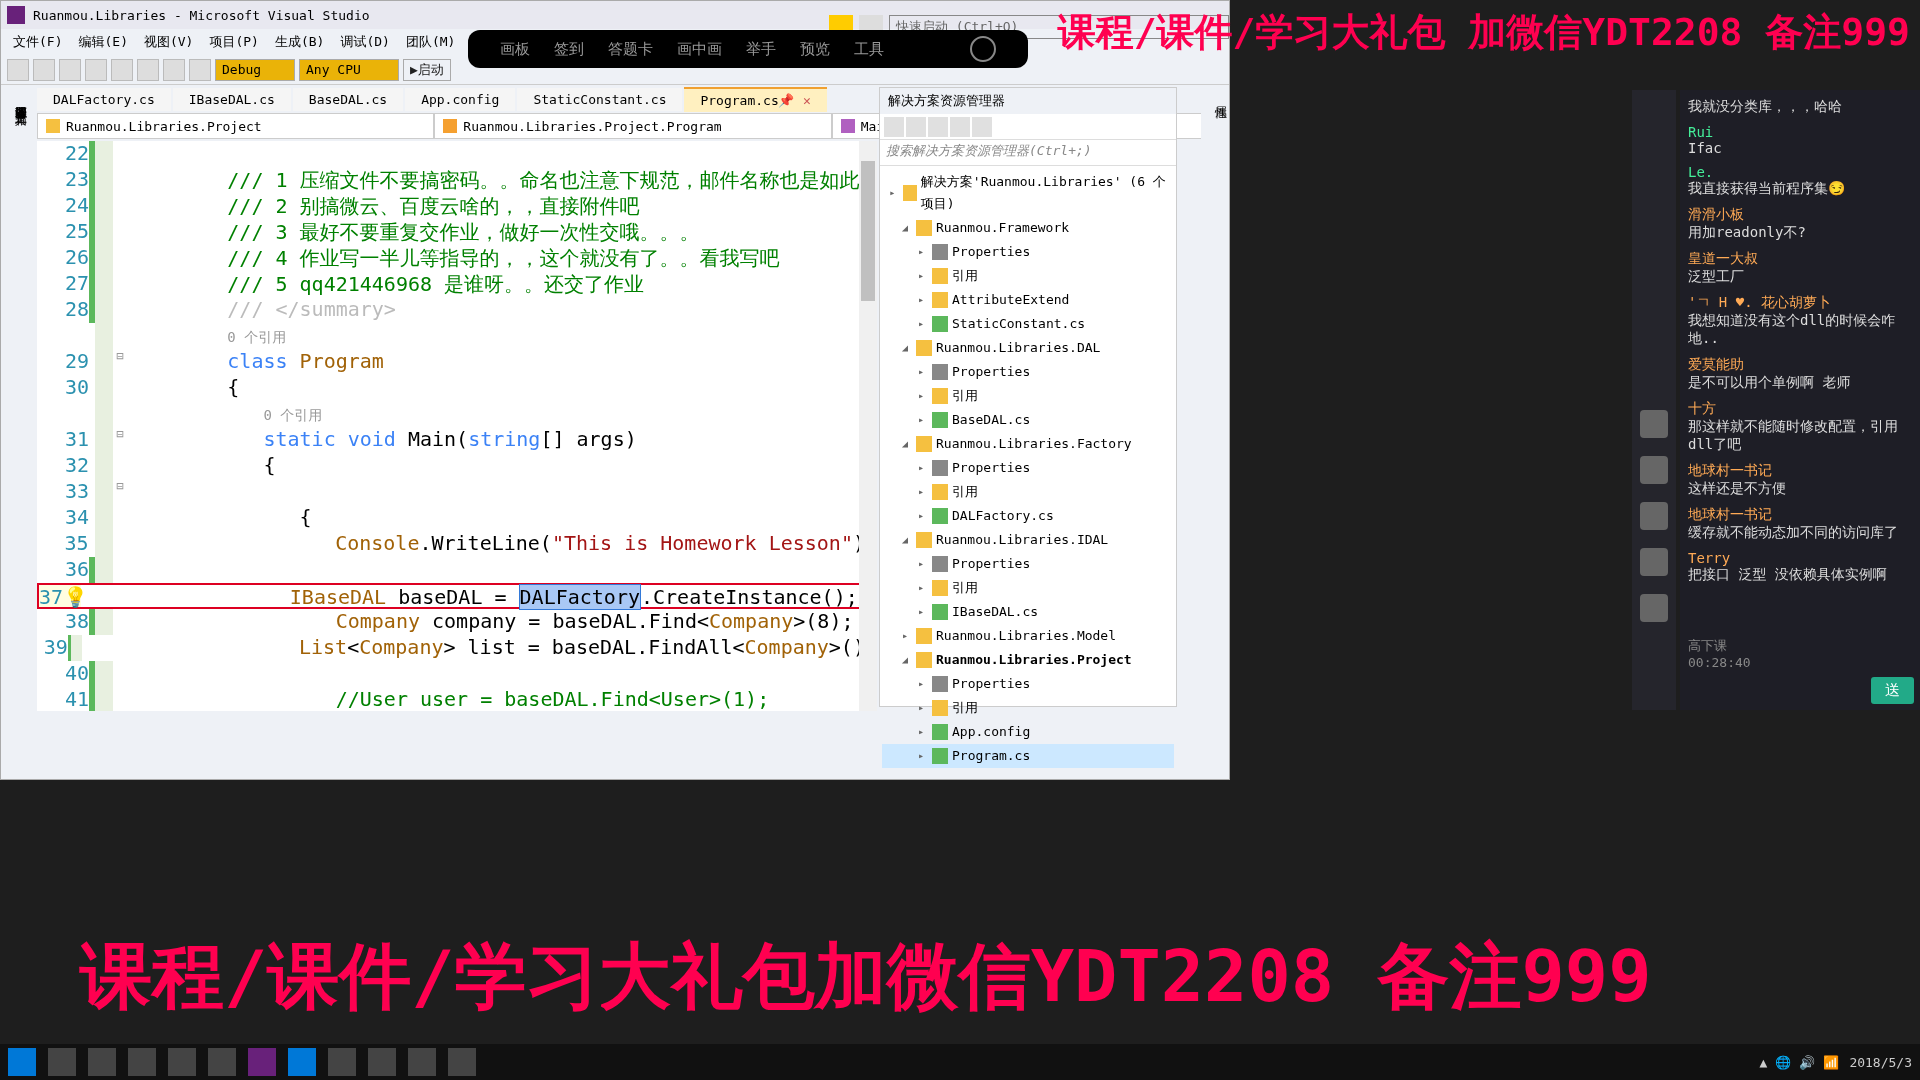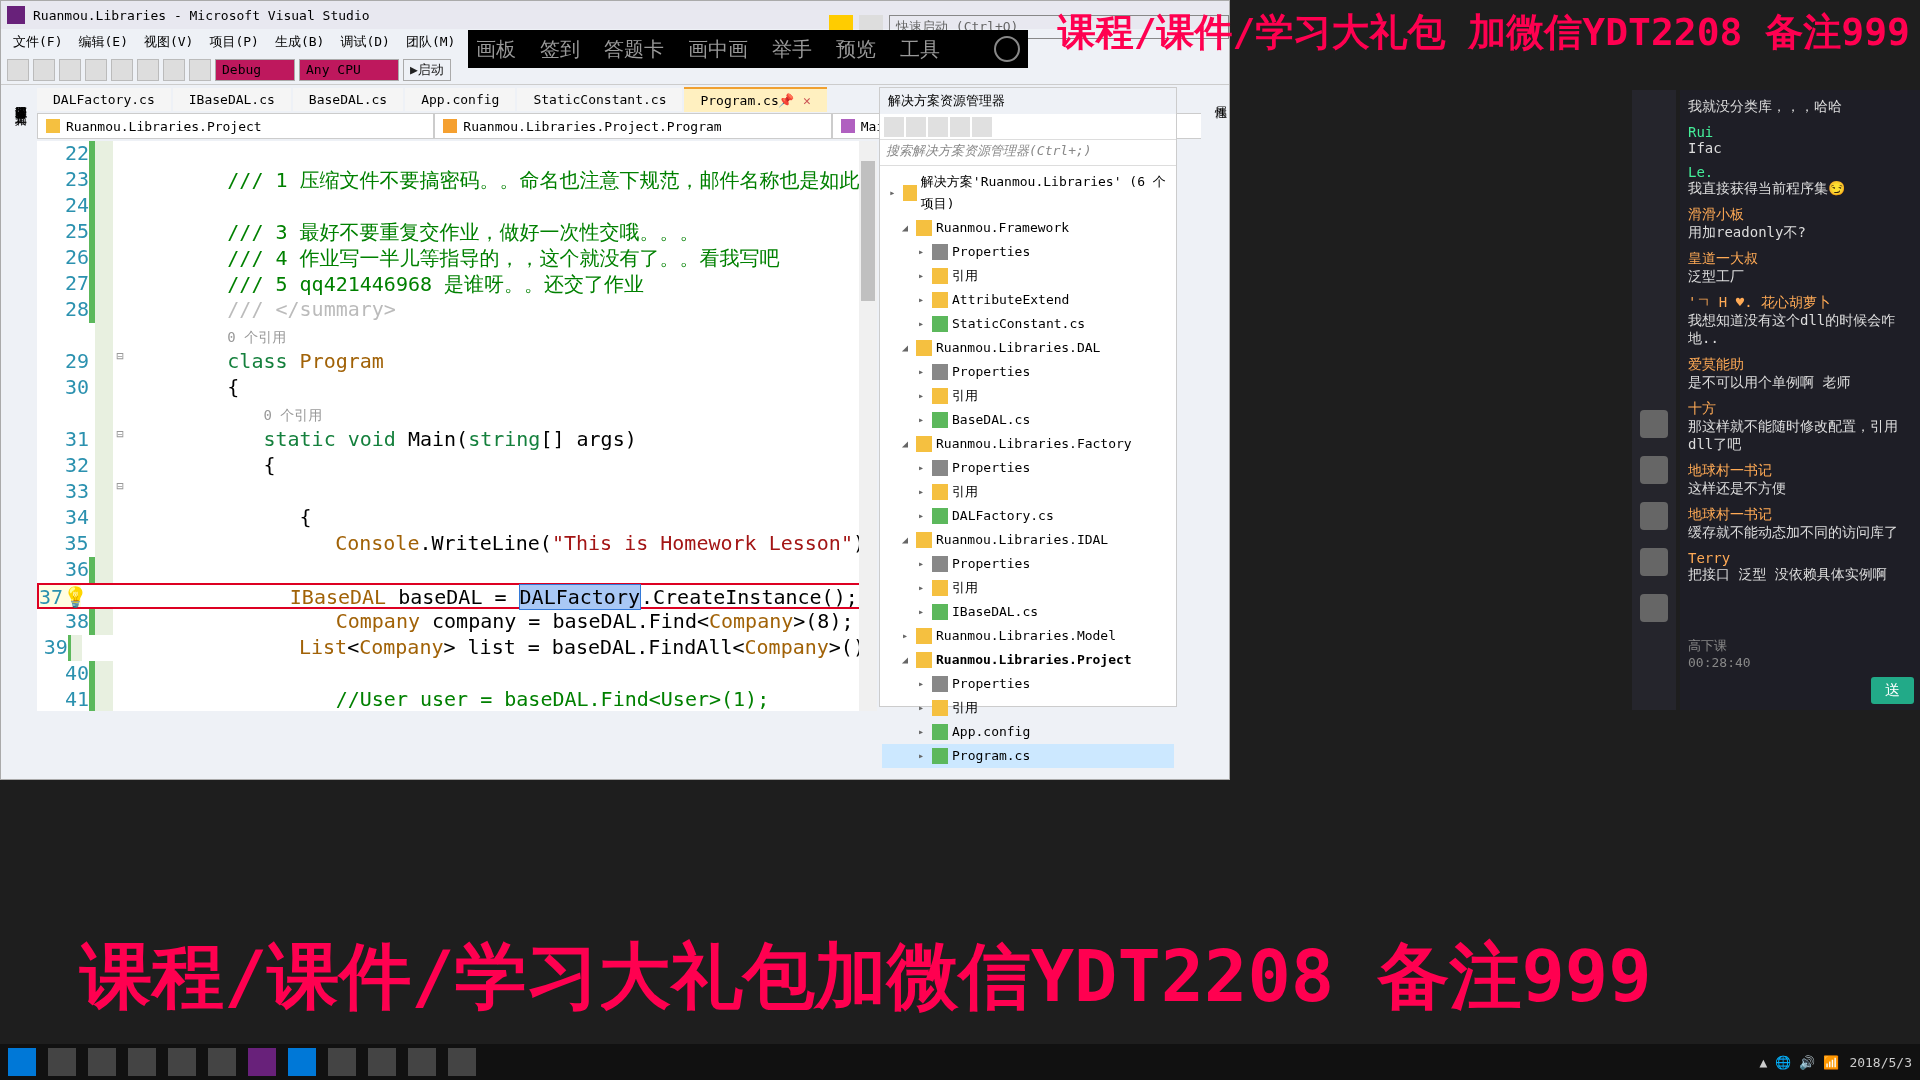--- a/index.html
+++ b/index.html
@@ -6,40 +6,40 @@
 body{width:1920px;height:1080px;background:#1e1e1e;overflow:hidden;position:relative}
 .overlay-top{position:absolute;top:12px;right:10px;font-size:38px;font-weight:bold;color:#ff0050;z-index:100;text-align:right;line-height:1.1}
 .overlay-bottom{position:absolute;bottom:55px;left:80px;right:20px;font-size:72px;font-weight:bold;color:#ff0050;z-index:100}
 .vs-window{position:absolute;top:0;left:0;width:1230px;height:780px;background:#eef1f6;border:1px solid #aaa}
 .title-bar{height:28px;background:#e8e8f0;display:flex;align-items:center;padding:0 6px;font-size:13px}
 .title-bar .vs-icon{width:18px;height:18px;background:#68217a;margin-right:8px}
 .menu-bar{height:26px;background:#eef1f6;display:flex;align-items:center;padding:0 4px;font-size:13px}
 .menu-bar span{padding:0 8px}
 .tool-bar{height:30px;background:#eef1f6;border-bottom:1px solid #ccc;display:flex;align-items:center;padding:0 6px;gap:4px}
 .tool-btn{width:22px;height:22px;background:#ddd;border:1px solid #bbb}
-.tool-combo{height:22px;border:1px solid #aaa;background:#be185d;font-size:13px;padding:0 6px;display:flex;align-items:center}
+.tool-combo{height:22px;border:1px solid #aaa;background:#eab308;font-size:13px;padding:0 6px;display:flex;align-items:center}
 .topright-tools{position:absolute;top:10px;right:0;width:400px;height:32px;display:flex;align-items:center}
 .quick-launch{flex:1;border:1px solid #888;height:24px;font-size:13px;padding:0 6px;color:#666;display:flex;align-items:center}
 .side-strip{position:absolute;left:0;top:86px;width:28px;height:620px;background:#eef1f6;writing-mode:vertical-rl;font-size:12px;padding-top:10px}
 .tabs{height:28px;background:#eef1f6;display:flex;align-items:center;padding-left:36px;gap:2px;font-size:13px}
 .tab{padding:4px 16px;background:#f5f5f5}
 .tab.active{background:#fff0c0;border-top:2px solid #f0a030}
 .tab .close{margin-left:8px;color:#c55}
 .context-row{height:26px;display:flex;margin-left:36px}
 .context-box{flex:1;border:1px solid #ccc;background:#fff;font-size:13px;display:flex;align-items:center;padding:0 8px}
 .context-box .ico{width:14px;height:14px;background:#f5c040;margin-right:6px}
 .editor{position:absolute;left:36px;top:140px;width:840px;height:570px;background:#fff;font-family:Consolas,monospace;font-size:20px;overflow:hidden}
 .line{display:flex;height:26px}
 .gutter{width:52px;text-align:right;color:#2b91af;background:#fff}
 .glyph{width:18px;background:#e8f0e0}
 .fold{width:14px;background:#fff;color:#999;font-size:12px;text-align:center}
 .code{flex:1;white-space:pre;padding-left:4px}
 .green-bar{background:#5cb85c;width:6px}
 .c-com{color:#008000}
-.c-key{color:#15803d}
+.c-key{color:#3b82f6}
 .c-type{color:#a16207}
 .c-str{color:#a31515}
 .c-fade{color:#bbb}
 .hl-sel{background:#a9c8f5;border:1px solid #3379d8}
 .hl-box{border:2px solid #d02}
 .ref-count{color:#999;font-size:14px}
 .soln{position:absolute;right:52px;top:86px;width:298px;height:620px;background:#fff;border:1px solid #ccc;font-size:13px}
 .soln-title{height:26px;background:#eef1f6;padding:4px 8px}
 .soln-toolbar{height:26px;border-bottom:1px solid #ddd;display:flex;align-items:center;padding:0 4px;gap:2px}
 .soln-toolbar div{width:20px;height:20px;background:#e0e0e0}
@@ -52,21 +52,21 @@
 .ti-icon.cs{background:#5cb85c}
 .ti-icon.fold{background:#f5c040}
 .ti-icon.prop{background:#888}
 .chat{position:absolute;right:0;top:90px;width:240px;height:620px;background:rgba(30,30,40,.85);color:#ccc;font-size:15px;padding:8px;overflow:hidden}
 .chat-msg{margin-bottom:8px}
 .chat-name{color:#4e9;font-size:14px}
 .chat-name.r{color:#fa5}
 .chat-text{color:#ddd;font-size:14px}
 .chat-side{position:absolute;right:244px;top:90px;width:44px;height:620px;background:rgba(40,40,50,.7);display:flex;flex-direction:column;align-items:center;gap:18px;padding-top:320px}
 .chat-side div{width:28px;height:28px;background:#666;border-radius:4px}
-.black-bar{position:absolute;top:30px;left:468px;width:560px;height:38px;background:#000;border-radius:0;display:flex;align-items:center;gap:24px;padding:0 8px;color:#999;font-size:20px;z-index:50}
+.black-bar{position:absolute;top:30px;left:468px;width:560px;height:38px;background:#000;border-radius:12px;display:flex;align-items:center;gap:24px;padding:0 32px;color:#999;font-size:15px;z-index:50}
 .black-bar .pwr{width:26px;height:26px;border:2px solid #888;border-radius:50%;margin-left:auto}
 .taskbar{position:absolute;bottom:0;left:0;width:1920px;height:36px;background:#111;display:flex;align-items:center;padding:0 8px;gap:12px}
 .tb-icon{width:28px;height:28px;background:#444}
 .tb-right{margin-left:auto;display:flex;gap:10px;color:#ccc;font-size:13px;align-items:center}
 .scroll-v{position:absolute;right:0;top:0;width:18px;height:100%;background:#f0f0f0}
 .scroll-thumb{position:absolute;width:14px;left:2px;background:#c0c0c0}
 .right-strip{position:absolute;right:0;top:86px;width:28px;height:620px;background:#eef1f6;writing-mode:vertical-rl;font-size:12px;padding-top:10px}
 </style>
 </head>
 <body>
@@ -150,20 +150,21 @@
         <div class="green-bar"></div>
         <div class="glyph"></div>
         <div class="fold"></div>
         <div class="code">        <span class="c-com">/// 1 压缩文件不要搞密码。。命名也注意下规范，邮件名称也是如此</span></div>
       </div>
     <div class="line">
         <div class="gutter">24</div>
         <div class="green-bar"></div>
         <div class="glyph"></div>
         <div class="fold"></div>
+        <div class="code">        <span class="c-com">/// 2 别搞微云、百度云啥的，，直接附件吧</span></div>
       </div>
     <div class="line">
         <div class="gutter">25</div>
         <div class="green-bar"></div>
         <div class="glyph"></div>
         <div class="fold"></div>
         <div class="code">        <span class="c-com">/// 3 最好不要重复交作业，做好一次性交哦。。。</span></div>
       </div>
     <div class="line">
         <div class="gutter">26</div>

